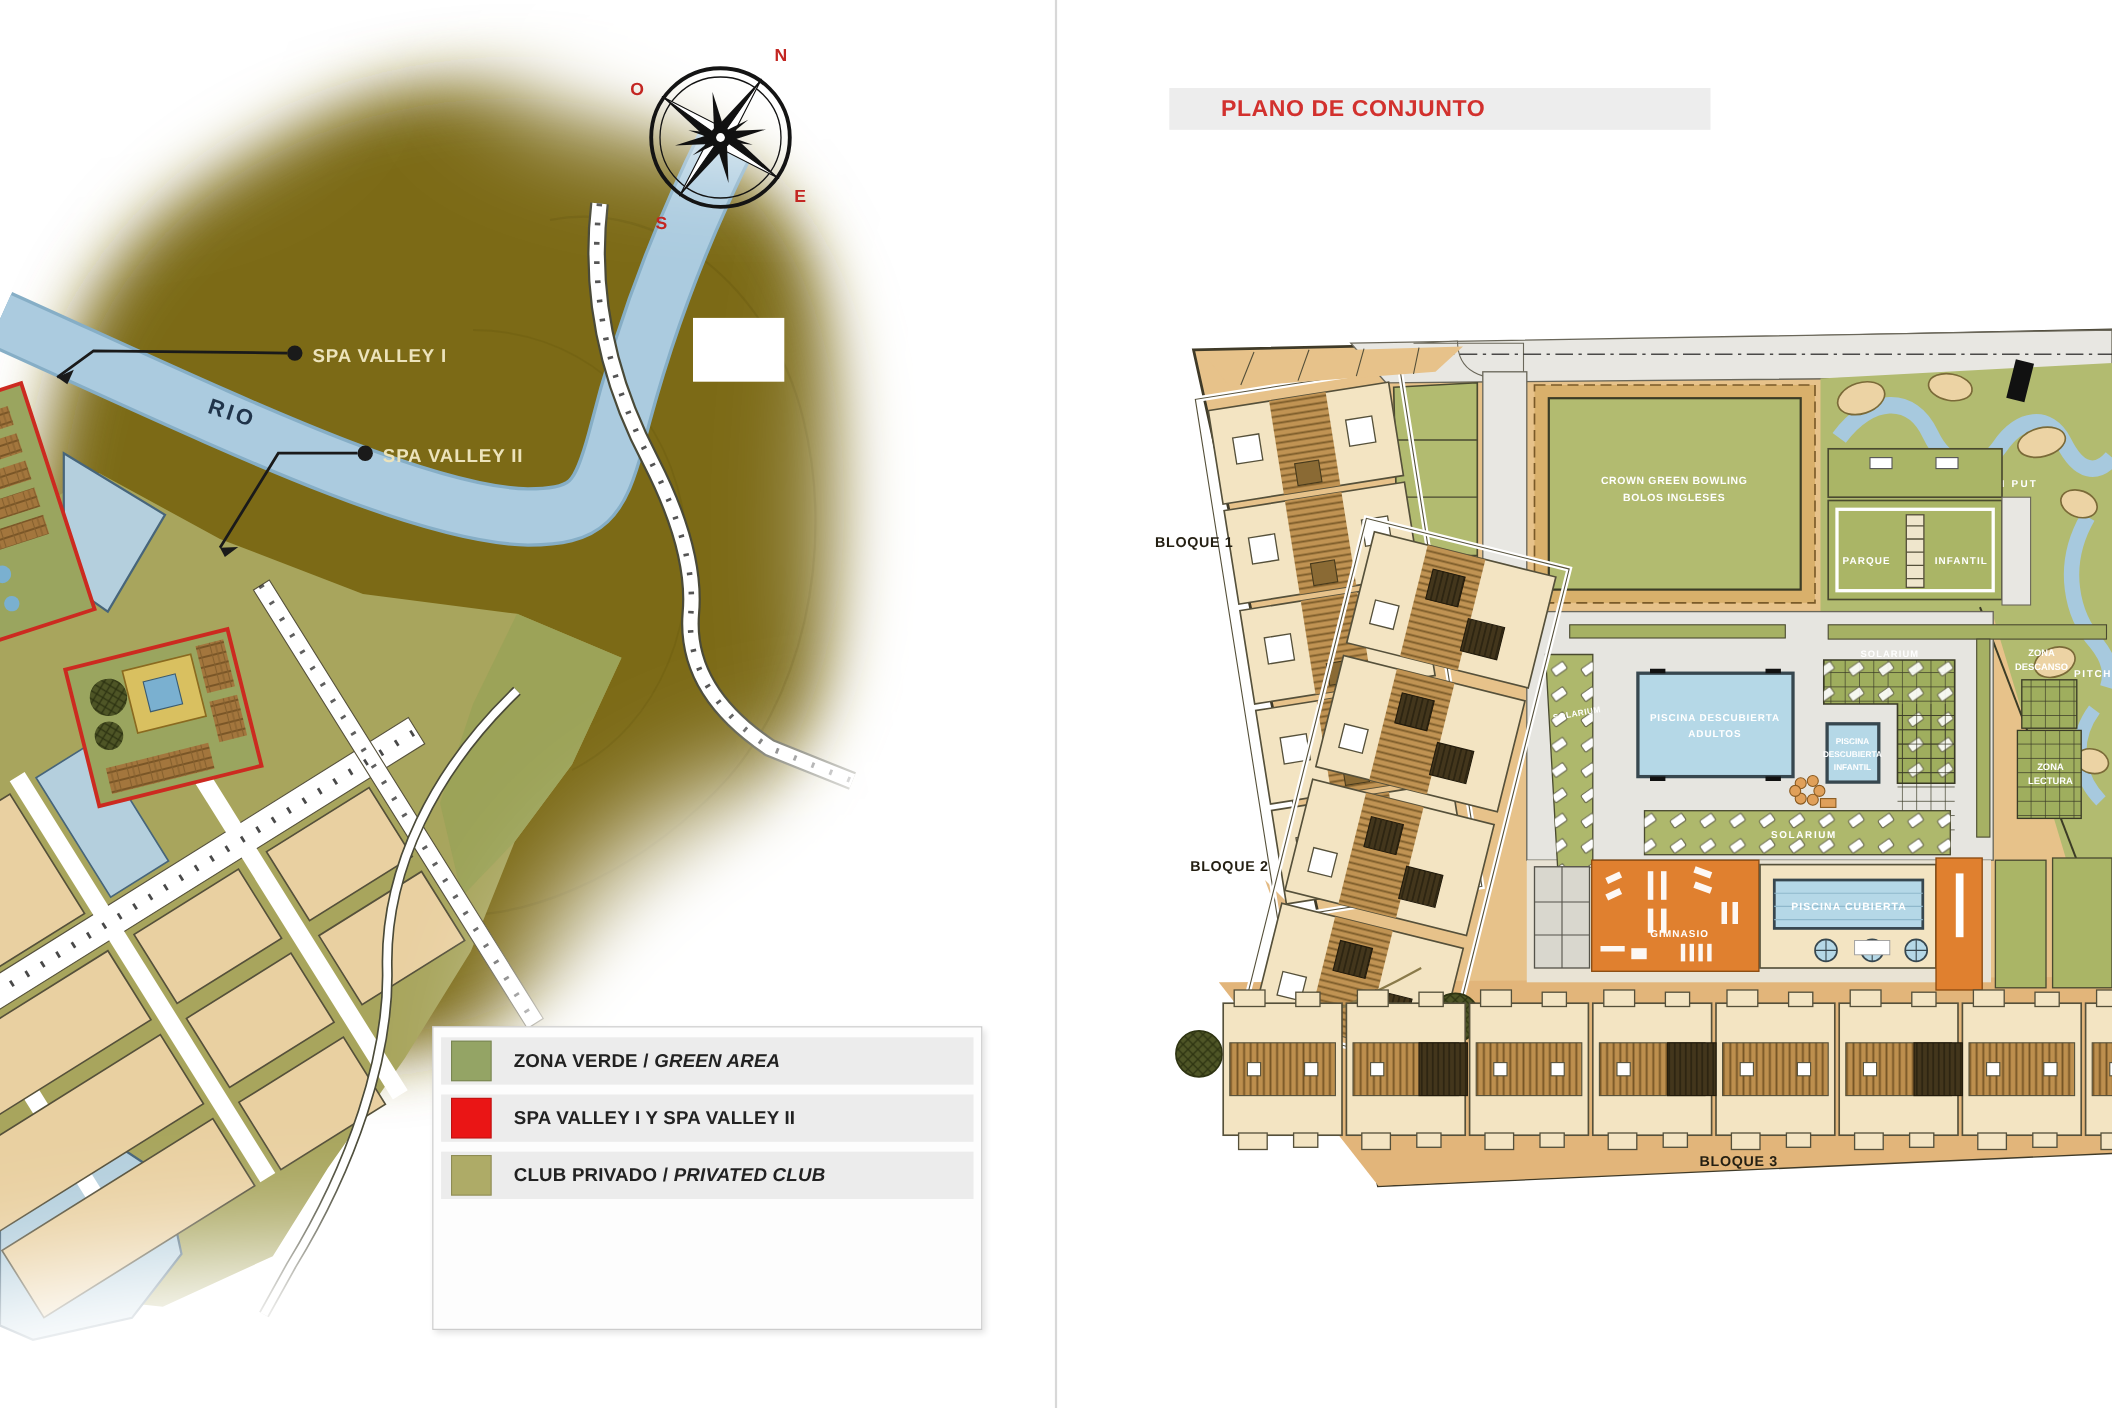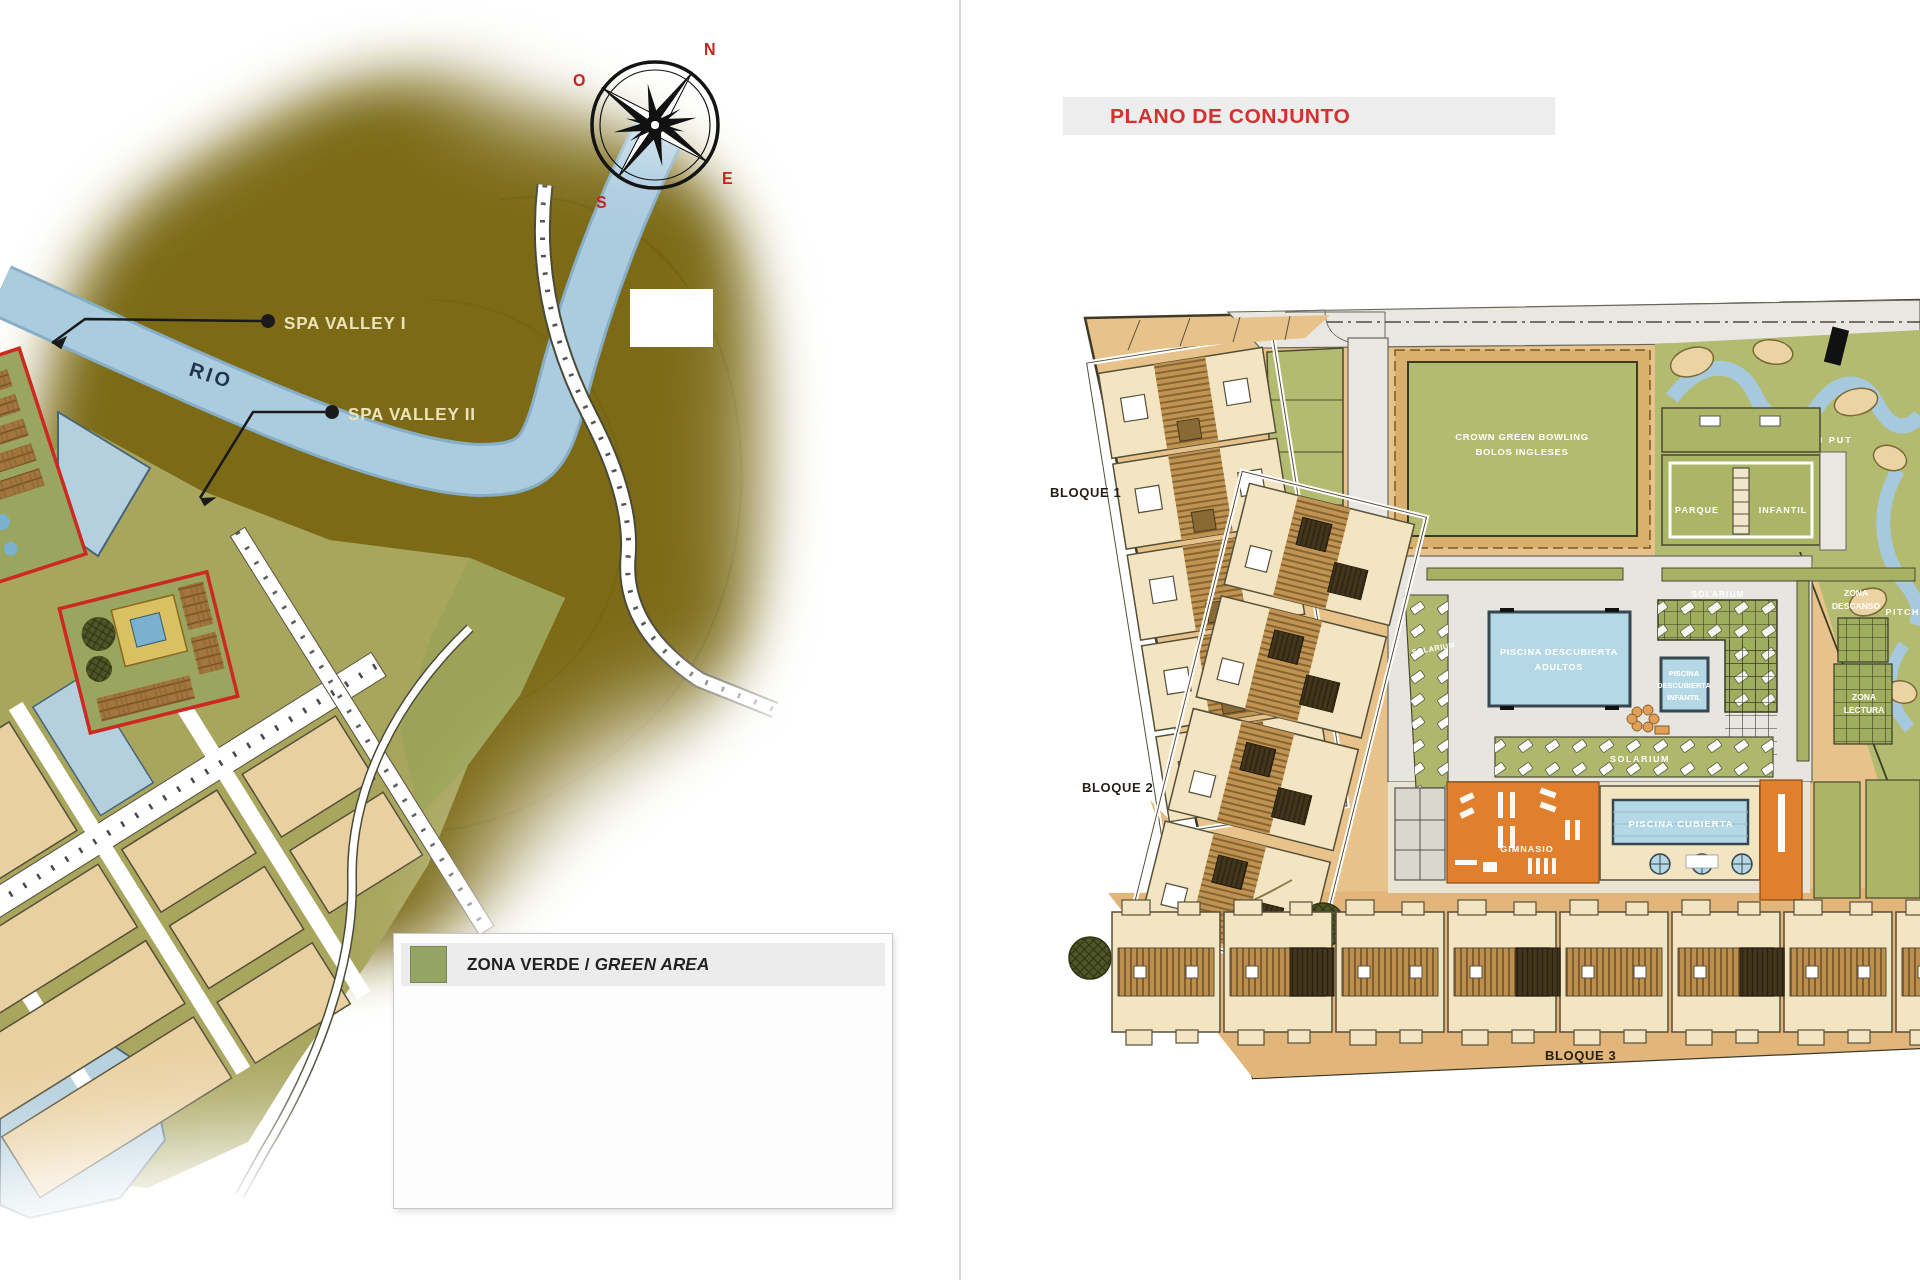--- a/index.html
+++ b/index.html
@@ -1,21 +1,21 @@
 <!DOCTYPE html>
 <html><head>
 <meta charset="utf-8">
 <style>
   html,body{margin:0;padding:0;background:#fff;}
   #page{position:relative;width:1920px;height:1280px;background:#fff;overflow:hidden;
         font-family:"Liberation Sans",sans-serif;}
   #mapsvg{position:absolute;left:0;top:0;}
   .divider{position:absolute;left:959px;top:0;width:2px;height:1280px;background:#d8d8d8;}
   .titlebar{position:absolute;left:1063px;top:80px;width:492px;height:38px;background:#ededed;
-            display:flex;align-items:center;margin-top:17px;}
+            display:flex;align-items:center;}
   .titlebar span{margin-left:47px;font-size:21px;font-weight:bold;letter-spacing:.5px;color:#d2312e;}
   .legend{position:absolute;left:393px;top:933px;width:500px;height:276px;background:#fdfdfd;
           border:1px solid #c8c8c8;box-shadow:2px 3px 6px rgba(0,0,0,.12);padding:9px 7px 12px 7px;box-sizing:border-box;}
   .lrow{height:43px;background:#ececec;display:flex;align-items:center;margin-bottom:9px;}
   .lsq{width:37px;height:37px;margin:0 20px 0 9px;border:1px solid rgba(0,0,0,.18);box-sizing:border-box;flex:none;}
   .ltxt{font-size:17px;font-weight:bold;color:#222;letter-spacing:.2px;white-space:nowrap;}
   .ltxt i{font-style:italic;margin-left:5px;}
   text{font-family:"Liberation Sans",sans-serif;}
   .wlab{fill:#ffffff;font-weight:bold;}
   .bloq{fill:#241f12;font-weight:bold;font-size:13px;letter-spacing:.6px;}
@@ -434,15 +434,23 @@
 
 <div class="titlebar">
   <span>PLANO DE CONJUNTO</span>
 </div>
 
 <div class="legend">
   <div class="lrow">
     <div class="lsq" style="background:#94a465"></div>
     <div class="ltxt"><span>ZONA VERDE /</span><i>GREEN AREA</i></div>
   </div>
+  <div class="lrow">
+    <div class="lsq" style="background:#ea1515"></div>
+    <div class="ltxt"><span>SPA VALLEY I Y SPA VALLEY II</span><i></i></div>
+  </div>
+  <div class="lrow">
+    <div class="lsq" style="background:#aeab67"></div>
+    <div class="ltxt"><span>CLUB PRIVADO /</span><i>PRIVATED CLUB</i></div>
+  </div>
 </div>
 
 </div>
 
 </body></html>

